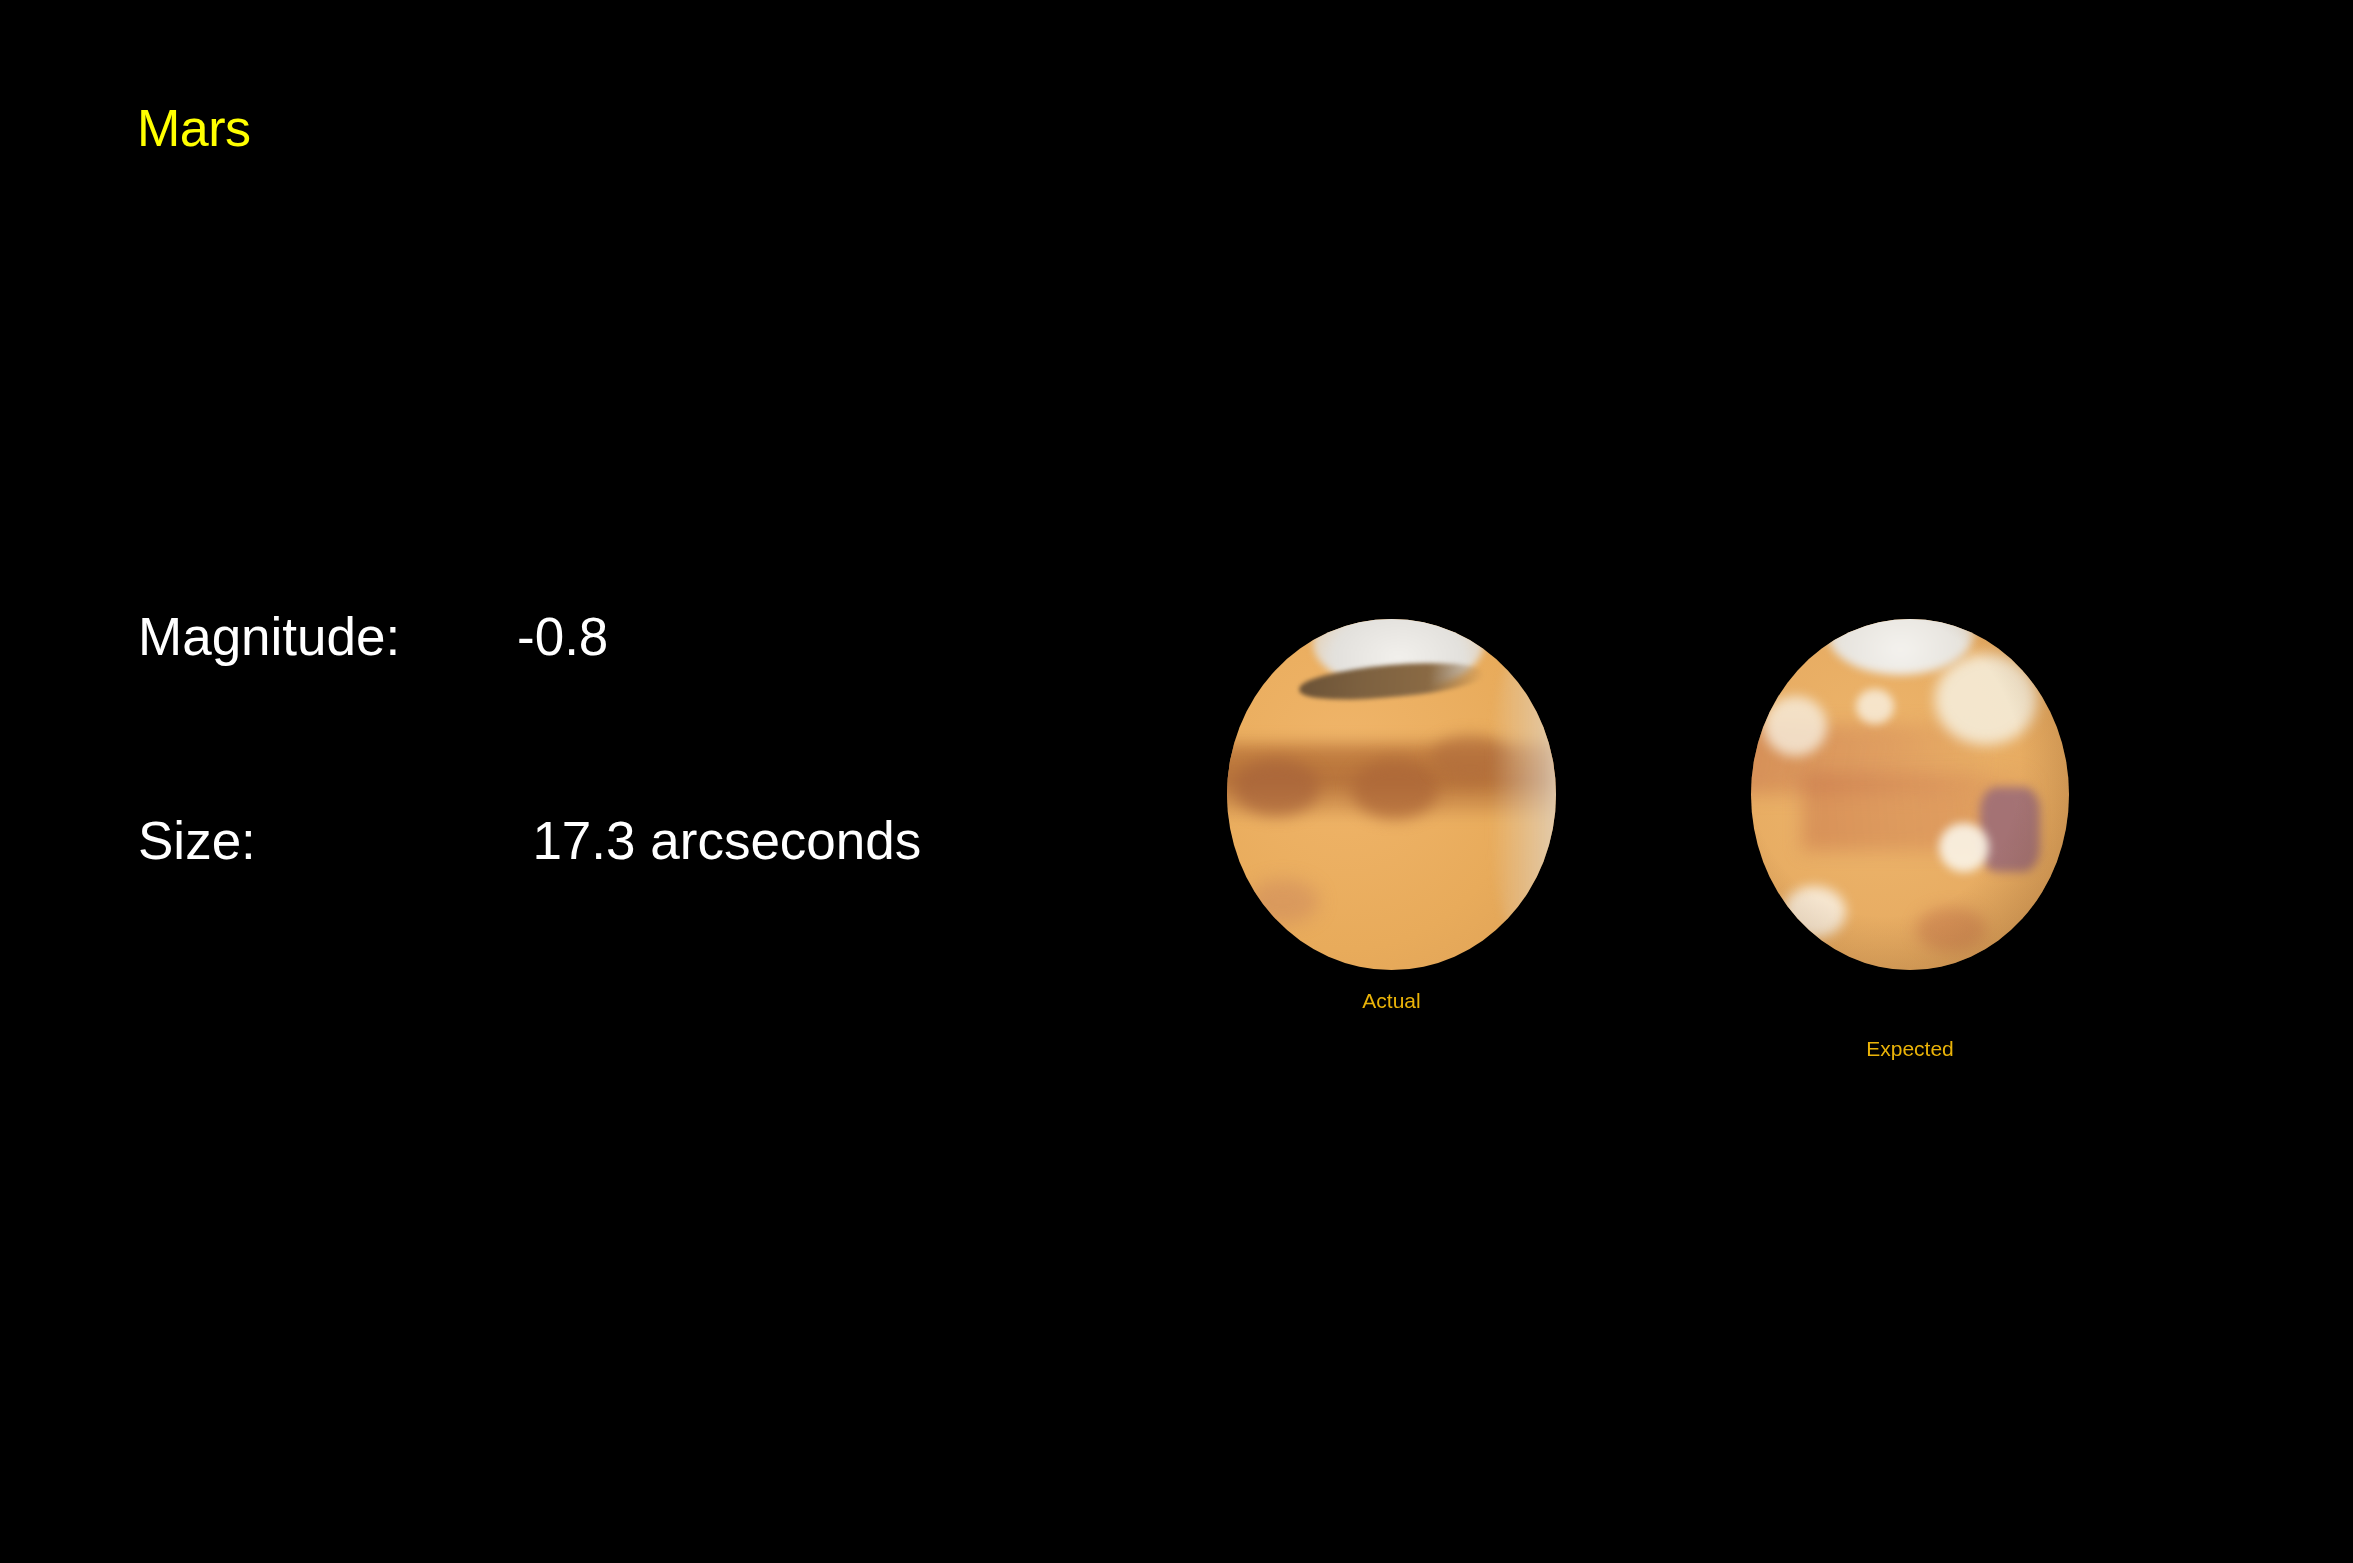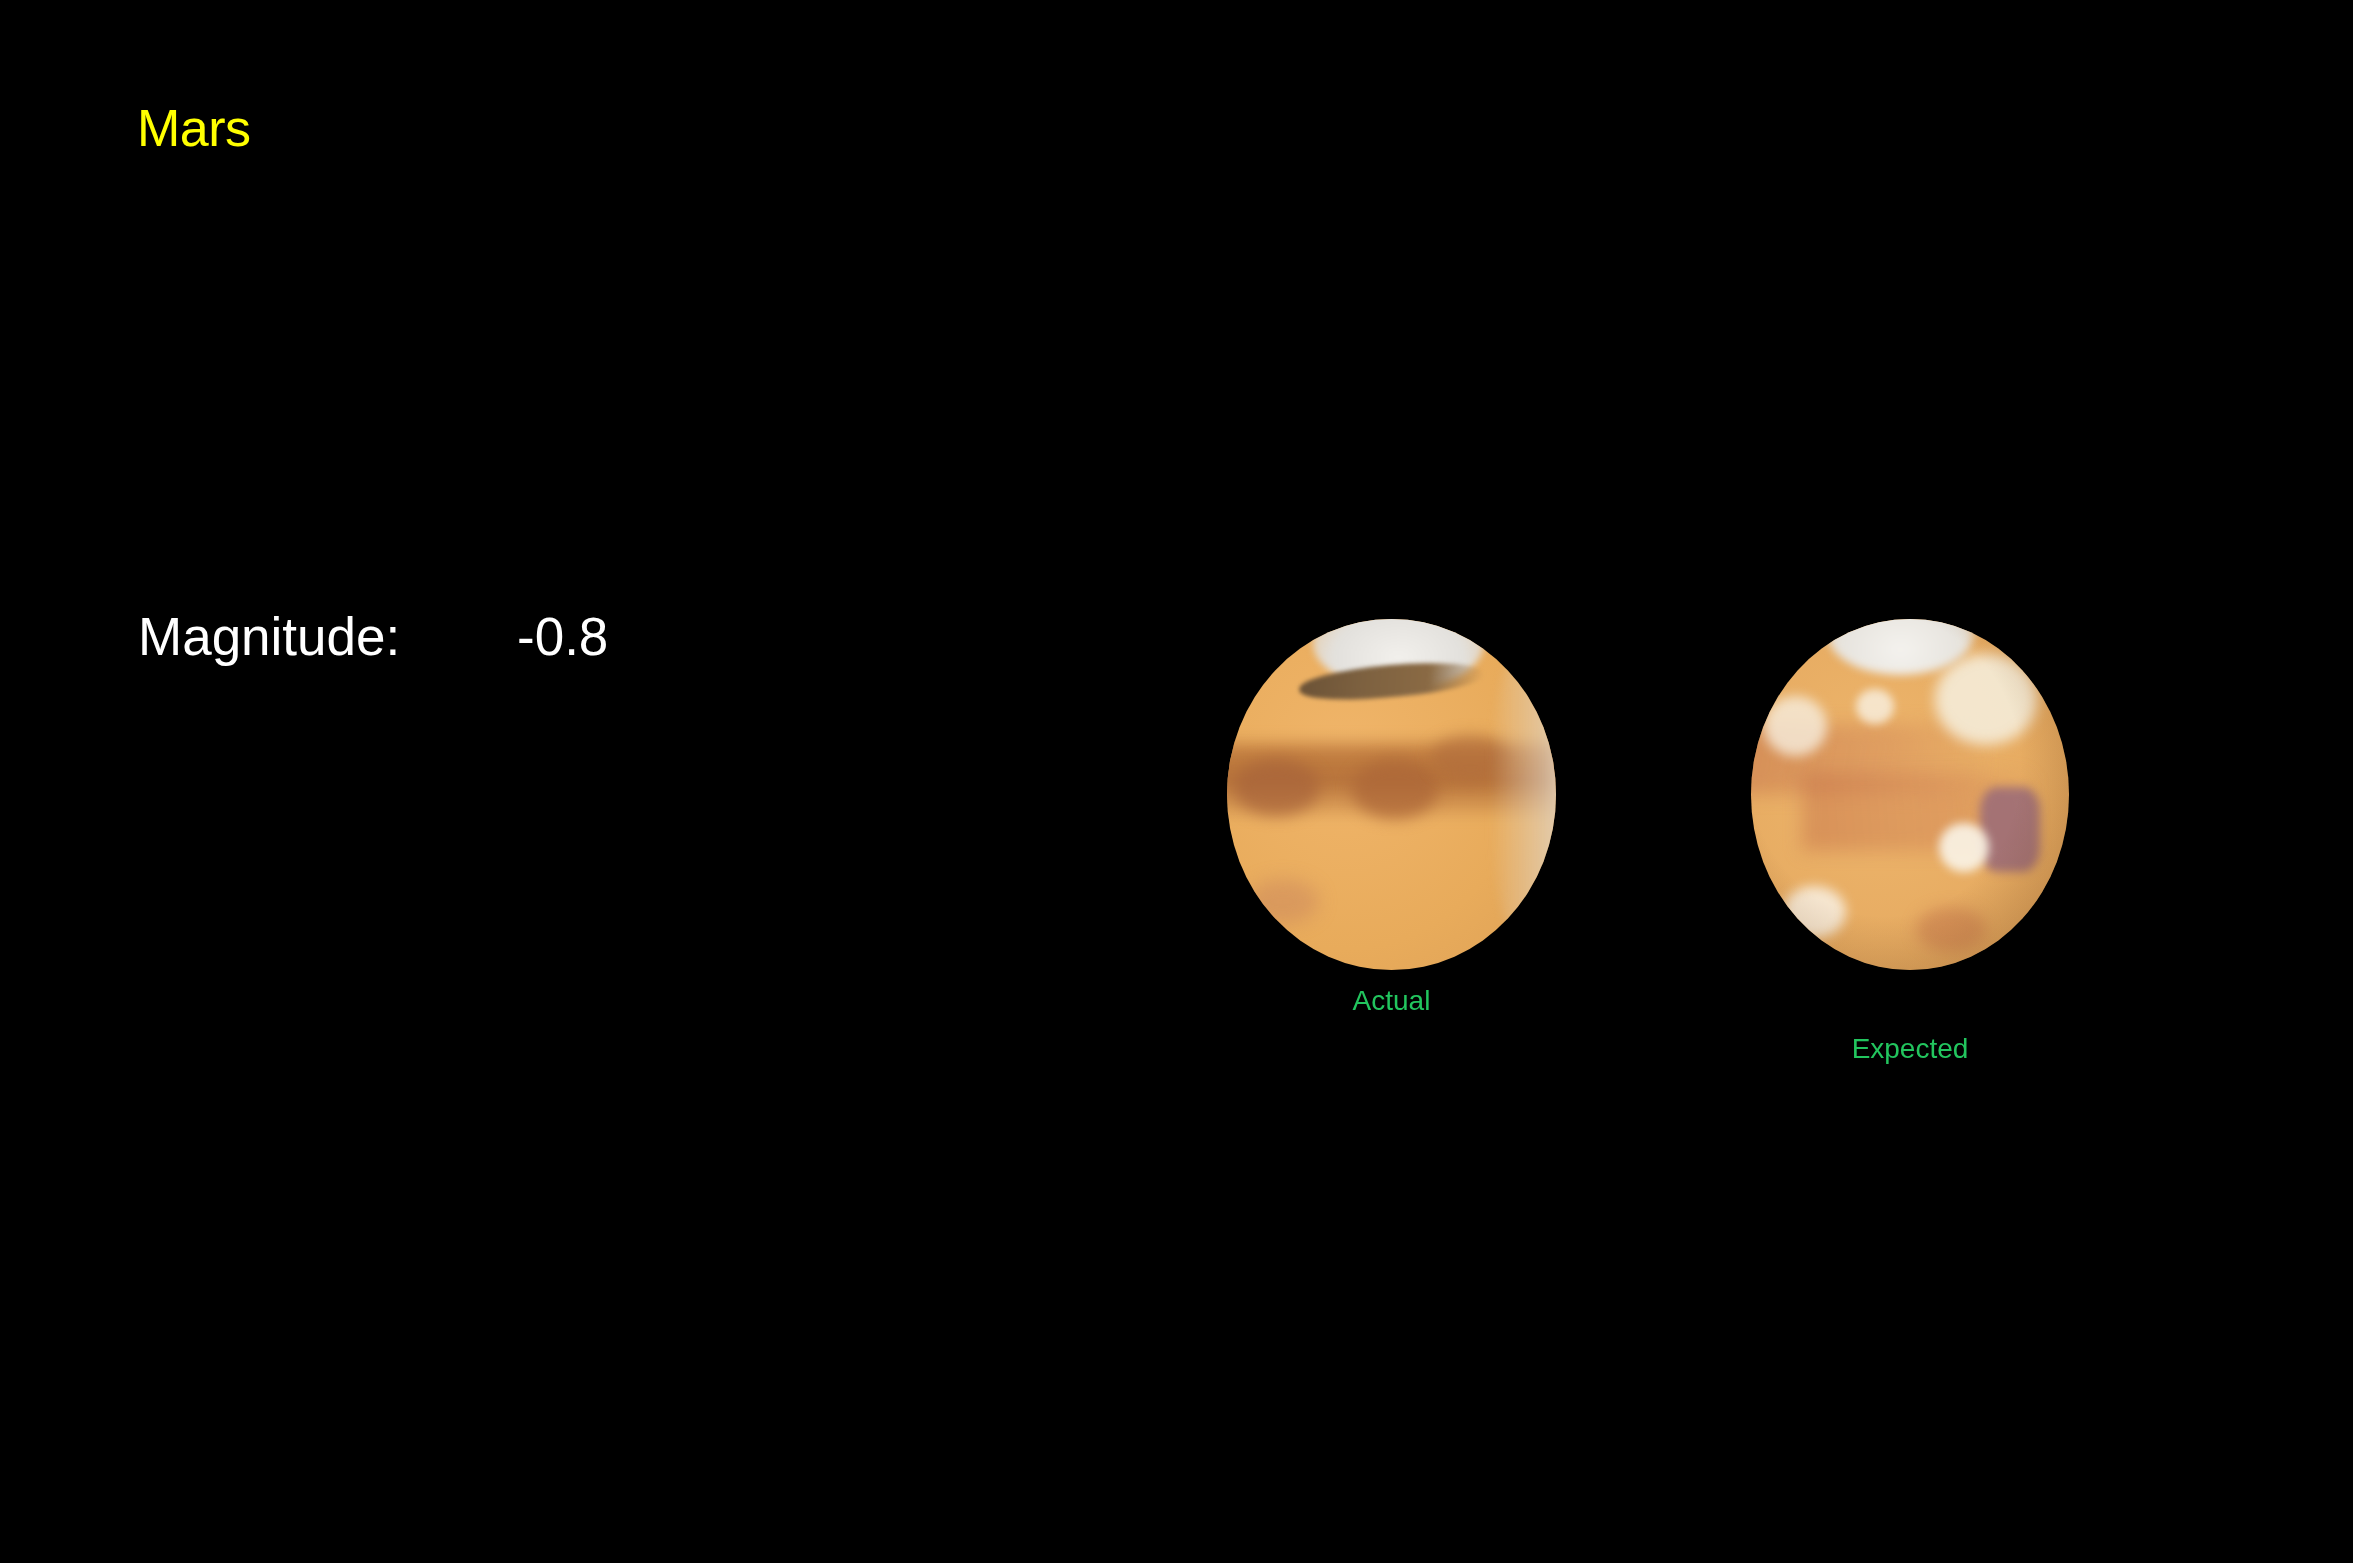--- a/index.html
+++ b/index.html
@@ -28,21 +28,21 @@
   .i2{padding-left:15.4px;}
 
   
   .fig{position:absolute;}
   .disc{
     position:relative;border-radius:50%;overflow:hidden;
     box-shadow:0 0 25px 12px rgba(0,0,0,0.95);
   }
   .caption{
     position:absolute;width:100%;text-align:center;
-    font-size:28px;line-height:36px;color:#22c55e;
+    font-size:21px;line-height:36px;color:#eab308;
   }
 
   
   #disc-actual{
     width:329px;height:351px;
     background:
       radial-gradient(ellipse 120% 120% at 36% 40%, #f0b56a 0%, #e8ab5b 45%, #dfa256 70%, #d9cdbe 92%, #cfc4b6 100%);
   }
   .a-cap{
     position:absolute;left:26%;top:-6%;width:52%;height:26%;
@@ -142,20 +142,21 @@
 </style>
 </head>
 <body>
 
 <div id="title">Mars</div>
 
 <div id="info">
 
   <div class="blk">
     <span class="row"><span class="lbl">Magnitude:</span><span class="val">-0.8</span></span>
+    <span class="row"><span class="lbl">Size:</span><span class="val i2">17.3 arcseconds</span></span>
     
   </div>
 
   
 
   
 
   
 
   

